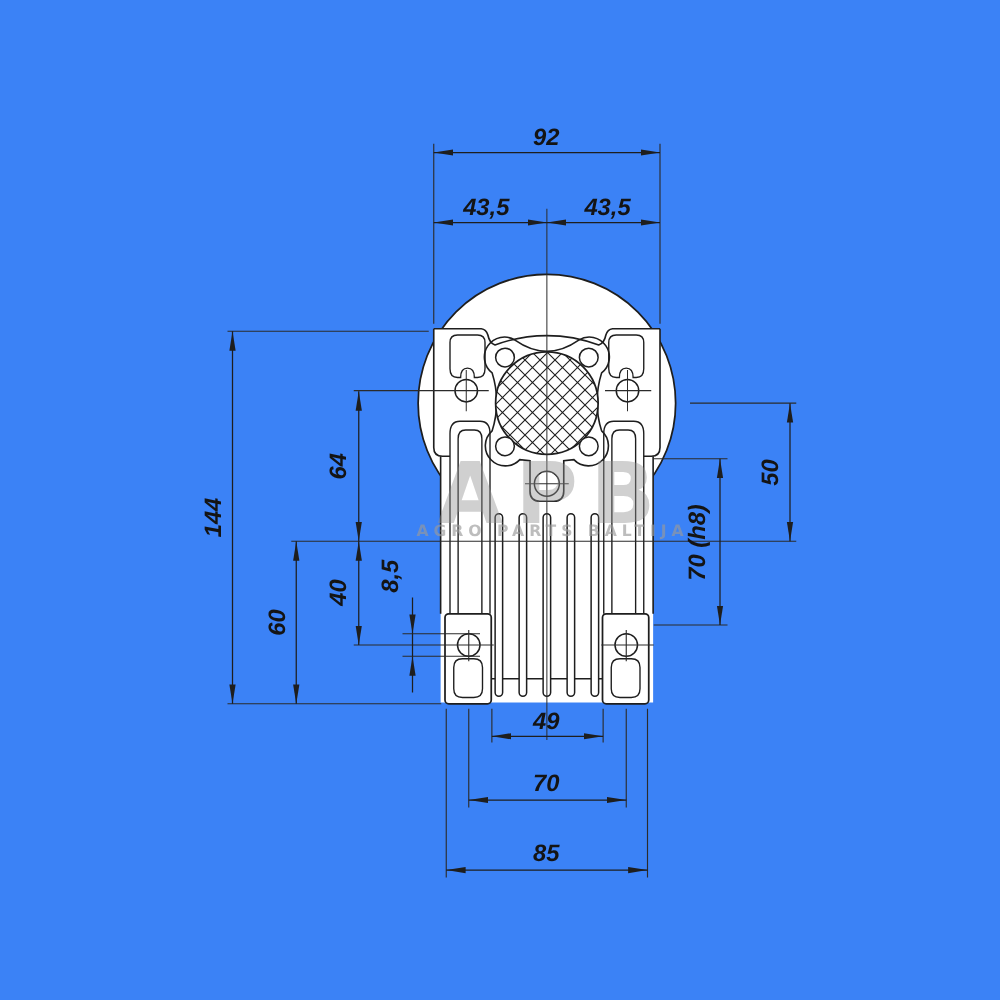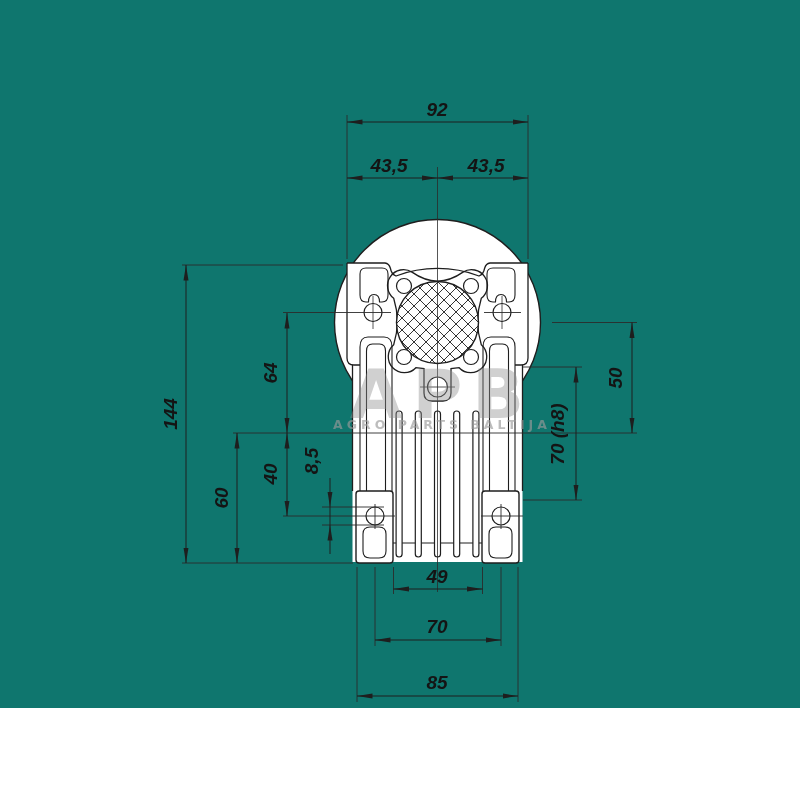--- a/index.html
+++ b/index.html
@@ -1,16 +1,16 @@
 <!DOCTYPE html>
 <html><head>
 <meta charset="utf-8">
 <style>
   html,body{margin:0;padding:0;background:#ffffff;}
-  .stage{width:800px;height:708px;background:#0f766e;position:relative;overflow:hidden;
+  .stage{width:800px;height:800px;background:#3b82f6;position:relative;overflow:hidden;
          font-family:"Liberation Sans", sans-serif;}
   svg{display:block;}
   .outline{fill:#ffffff;stroke:#1e1e1e;stroke-width:1.4;}
   .fillonly{fill:#ffffff;stroke:none;}
   .feat{fill:none;stroke:#1e1e1e;stroke-width:1.3;}
   .feat2{fill:none;stroke:#1e1e1e;stroke-width:1.1;}
   .hole{fill:#ffffff;stroke:#1e1e1e;stroke-width:1.2;}
   .cl{fill:none;stroke:#2b2b2b;stroke-width:0.8;}
   .ext{fill:none;stroke:#2b2b2b;stroke-width:0.9;}
   .dim{fill:none;stroke:#1e1e1e;stroke-width:1;}

